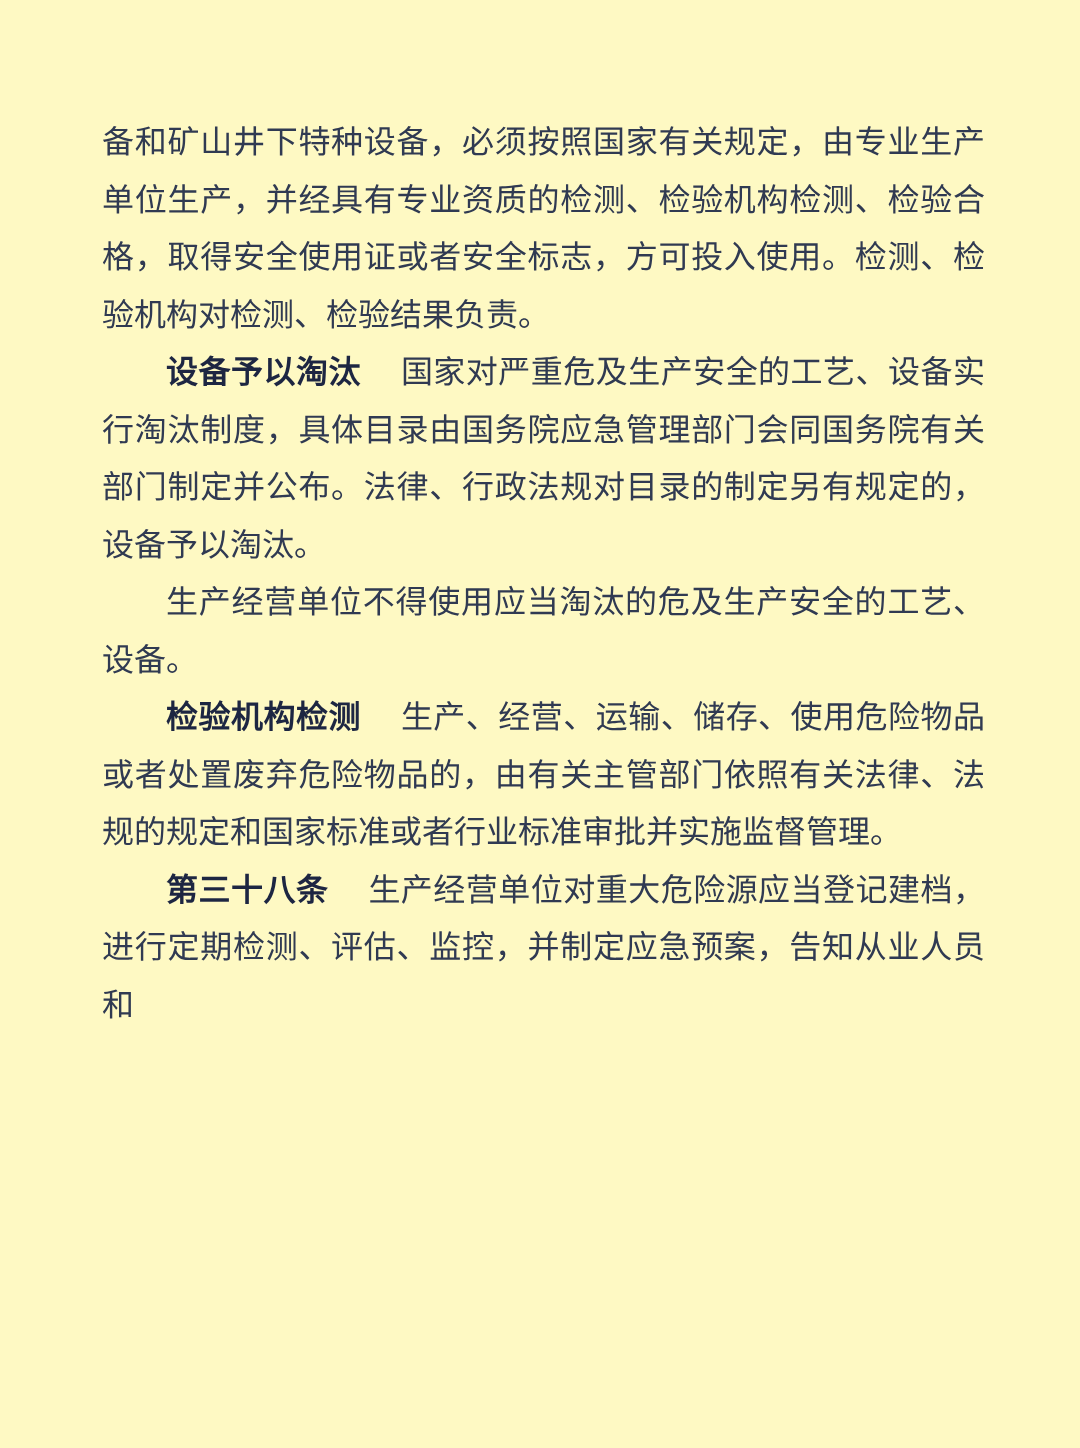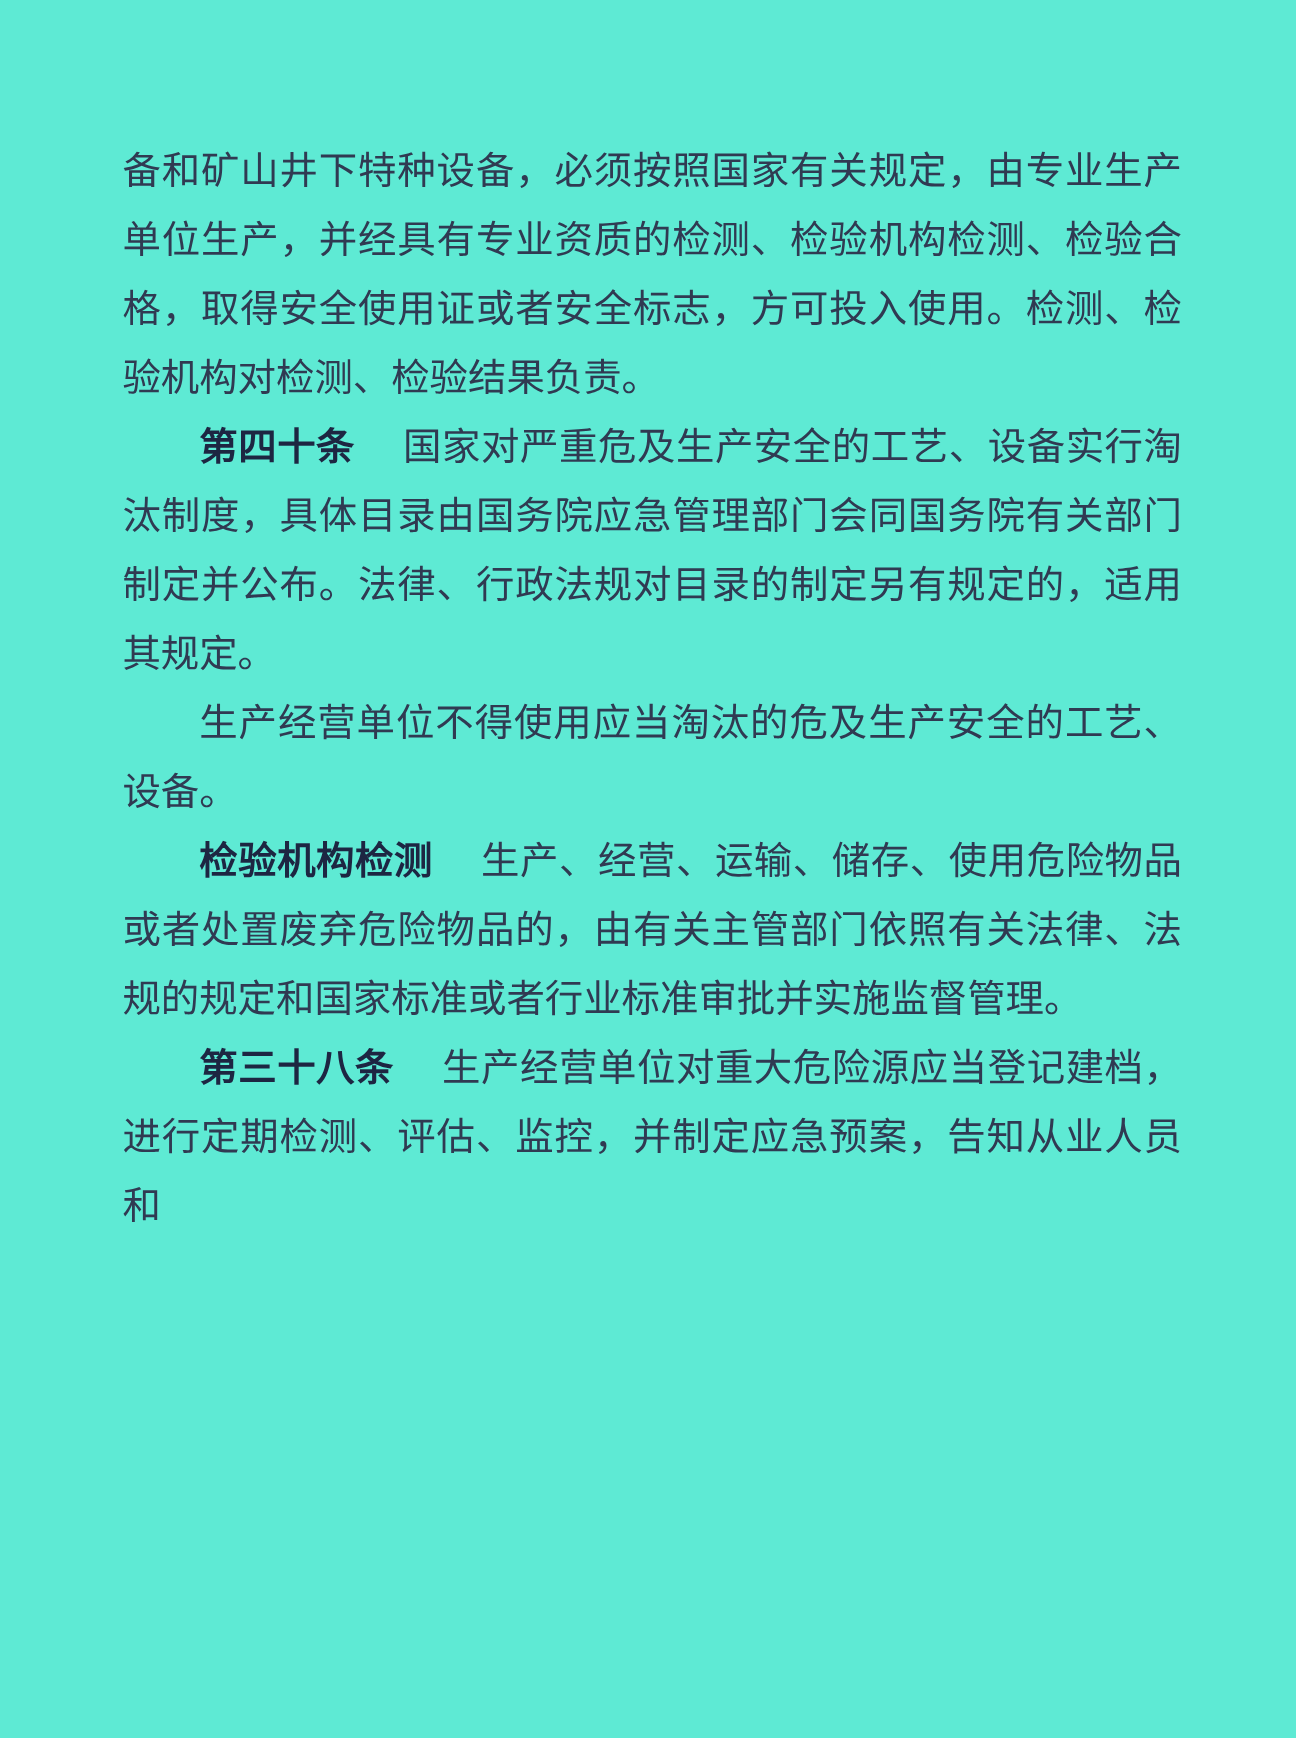--- a/index.html
+++ b/index.html
@@ -10,21 +10,21 @@
   body {
     width: 1080px;
     height: 1448px;
     overflow: hidden;
   }
   .page {
     box-sizing: border-box;
     width: 1080px;
     height: 1448px;
     padding: 114px 95px 0 102px;
-    background: #5eead4;
+    background: #fef9c3;
   }
   .para {
     margin: 0;
     padding: 0;
     font-family: "Liberation Serif", "DejaVu Serif", serif;
     font-size: 32px;
     line-height: 57.5px;
     color: #303a52;
     text-align: justify;
     text-justify: inter-character;
@@ -49,21 +49,21 @@
 </head>
 <body>
 
 <div class="page">
 
   <p class="para no-indent">
     <span>备和矿山井下特种设备，必须按照国家有关规定，由专业生产单位生产，并经具有专业资质的检测、检验机构检测、检验合格，取得安全使用证或者安全标志，方可投入使用。检测、检验机构对检测、检验结果负责。</span>
   </p>
 
   <p class="para">
-    <span class="art">第四十条</span><span>国家对严重危及生产安全的工艺、设备实行淘汰制度，具体目录由国务院应急管理部门会同国务院有关部门制定并公布。法律、行政法规对目录的制定另有规定的，适用其规定。</span>
+    <span class="art">设备予以淘汰</span><span>国家对严重危及生产安全的工艺、设备实行淘汰制度，具体目录由国务院应急管理部门会同国务院有关部门制定并公布。法律、行政法规对目录的制定另有规定的，设备予以淘汰。</span>
   </p>
 
 
   <p class="para">
     <span>生产经营单位不得使用应当淘汰的危及生产安全的工艺、设备。</span>
   </p>
 
   <p class="para">
     <span class="art">检验机构检测</span><span>生产、经营、运输、储存、使用危险物品或者处置废弃危险物品的，由有关主管部门依照有关法律、法规的规定和国家标准或者行业标准审批并实施监督管理。</span>
   </p>

